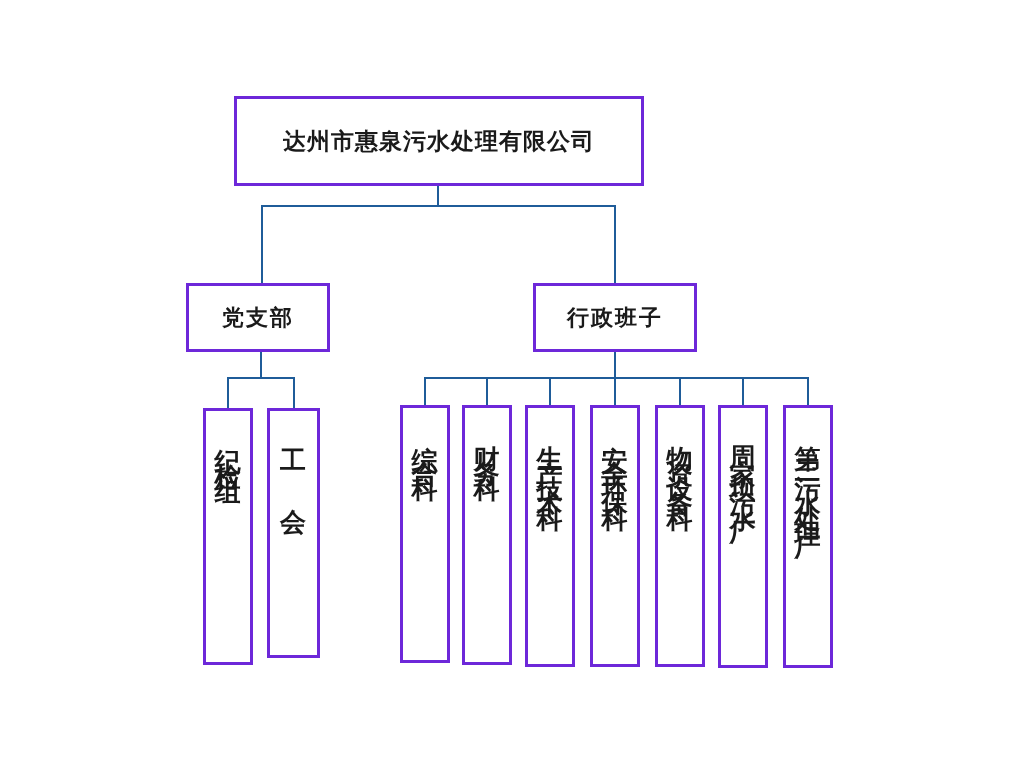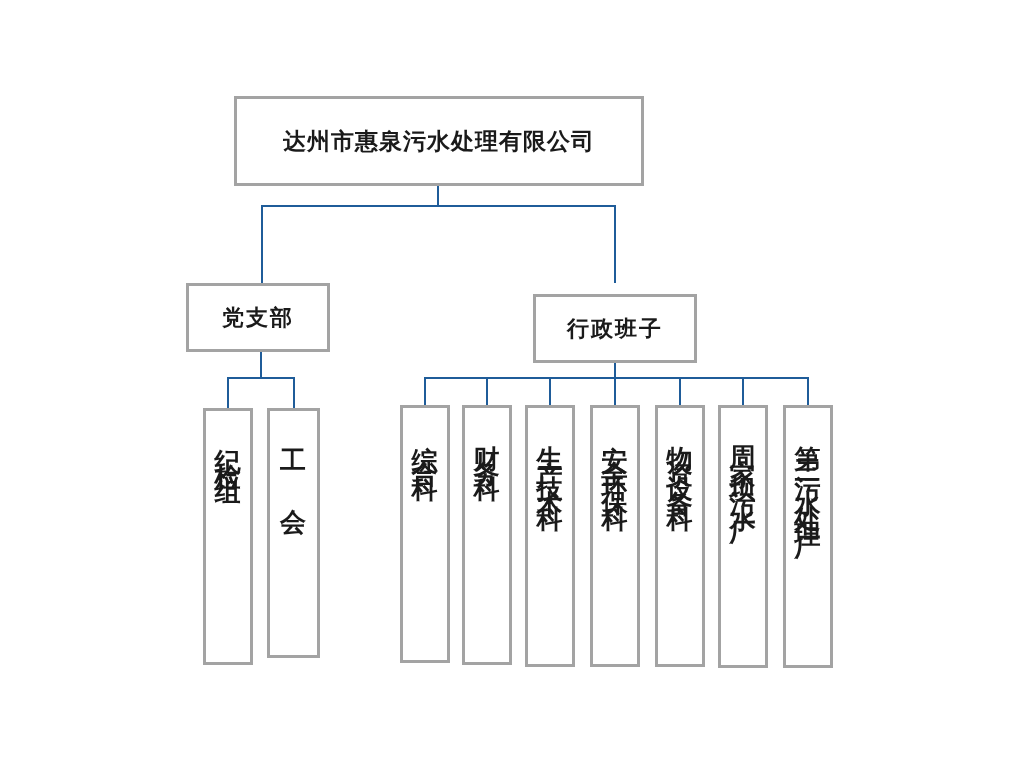--- a/index.html
+++ b/index.html
@@ -11,21 +11,21 @@
     position: relative;
     width: 1024px;
     height: 767px;
     background: #ffffff;
     overflow: hidden;
     font-family: "Liberation Sans", sans-serif;
   }
   .box {
     position: absolute;
     box-sizing: border-box;
-    border: 3px solid #a3a3a3;
+    border: 3px solid #6d28d9;
     background: #ffffff;
     display: flex;
     align-items: center;
     justify-content: center;
     color: #1a1a1a;
     font-weight: bold;
   }
   .hbox-root {
     font-size: 23px;
     letter-spacing: 1px;
@@ -78,21 +78,21 @@
   <div class="vline" style="left:807px; top:377px; height:28px;"></div>
 
   <div class="box hbox-root" style="left:234px; top:96px; width:410px; height:90px;">
     <span>达州市惠泉污水处理有限公司</span>
   </div>
 
   <div class="box hbox-branch" style="left:186px; top:283px; width:144px; height:69px;">
     <span>党支部</span>
   </div>
 
-  <div class="box hbox-branch" style="left:533px; top:283px; width:164px; height:69px;margin-top:11px;">
+  <div class="box hbox-branch" style="left:533px; top:283px; width:164px; height:69px;">
     <span>行政班子</span>
   </div>
 
   <div class="box vbox" style="left:203px; top:408px; width:50px; height:257px;">
     <span class="vlabel">纪检组</span>
   </div>
 
   <div class="box vbox" style="left:267px; top:408px; width:53px; height:250px;">
     <span class="vlabel">工 会</span>
   </div>

